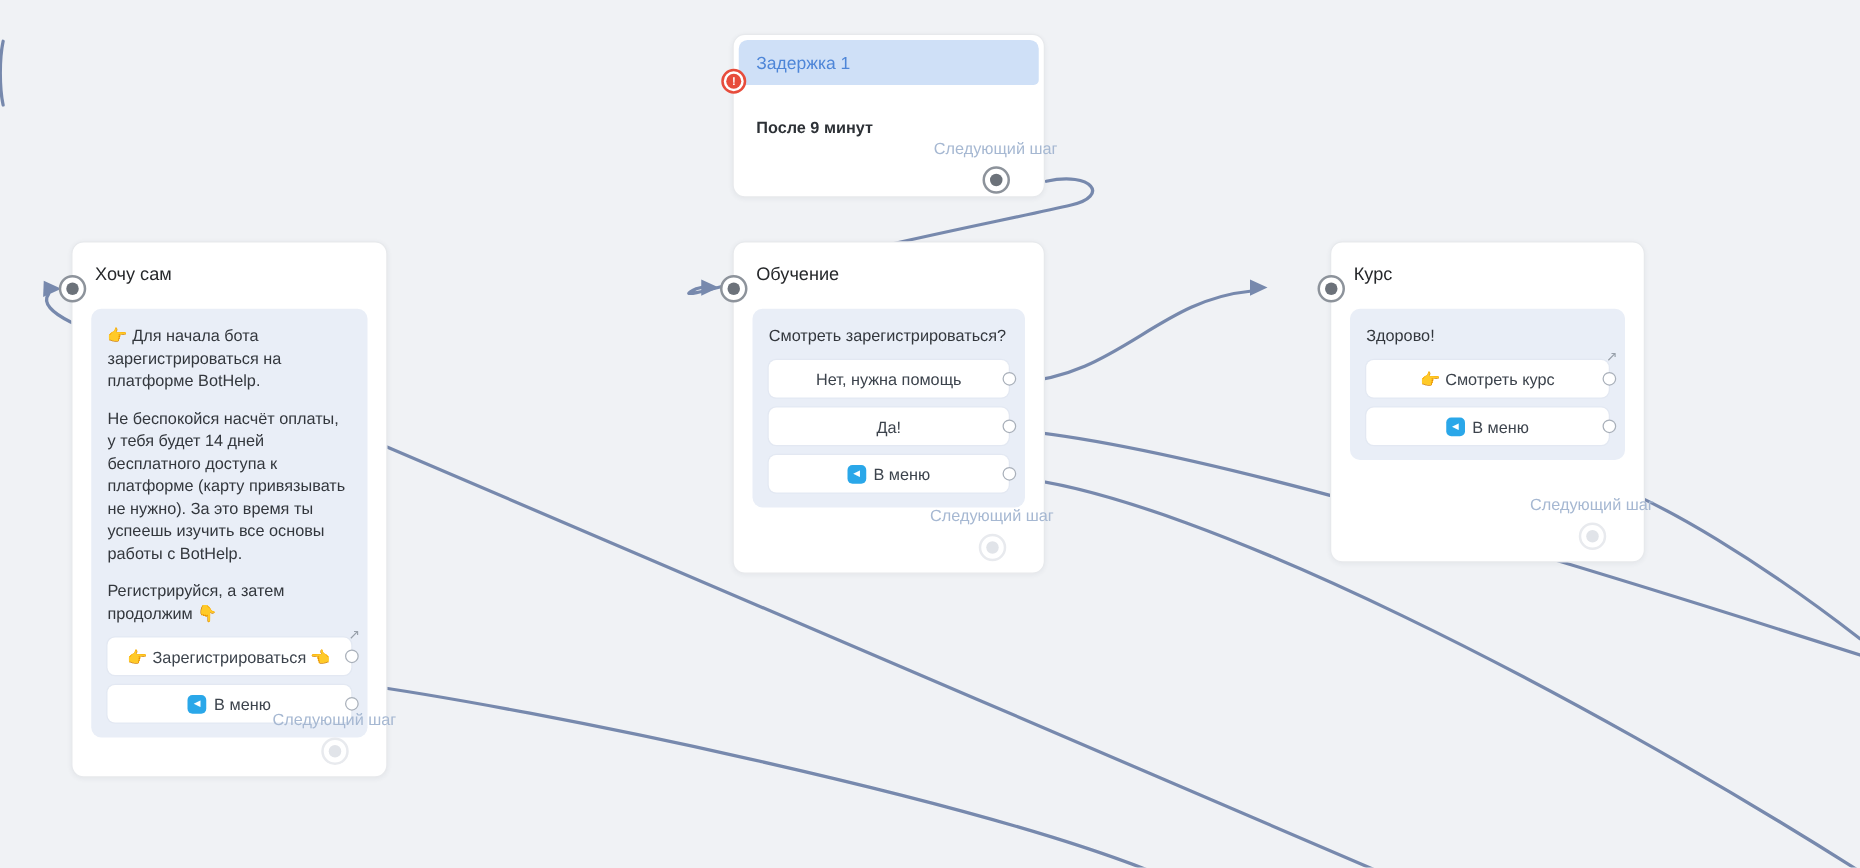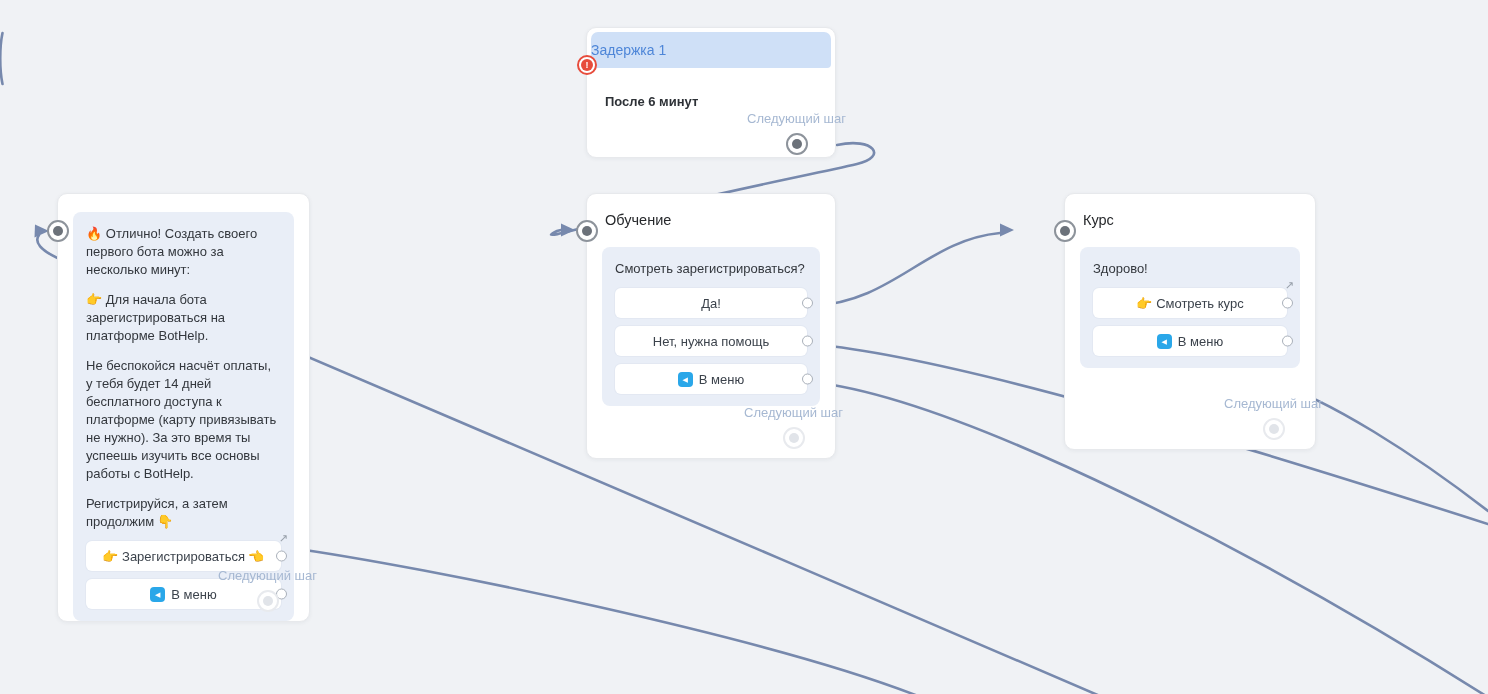--- a/index.html
+++ b/index.html
@@ -5,21 +5,21 @@
   html,body{margin:0;padding:0;}
   body{font-family:"Liberation Sans","DejaVu Sans",sans-serif;background:#f0f2f5;}
   .canvas{position:relative;width:1488px;height:694px;overflow:hidden;background:#f0f2f5;}
   .wires{position:absolute;left:0;top:0;z-index:1;}
   .wires path{fill:none;stroke:#7789ad;stroke-width:2.6;stroke-linecap:round;}
   .wires polygon{fill:#7789ad;}
   .node{position:absolute;z-index:2;background:#fff;border:1px solid #e7e9ec;border-radius:10px;
         box-shadow:0 1px 4px rgba(40,50,70,.06);box-sizing:border-box;}
   .ntitle{padding:17px 18px 0 18px;font-size:14.5px;color:#26282b;line-height:18px;}
   
-  .dheader{margin:4px;background:#cfe0f7;border-radius:7px 7px 4px 4px;padding:10px 0;
+  .dheader{margin:4px;background:#cfe0f7;border-radius:7px 7px 4px 4px;padding:10px 14px;
            font-size:14px;color:#4e86d8;}
   .dbody{padding:22px 18px 0 18px;font-size:13px;font-weight:bold;color:#2d3136;}
   
   .port{width:18px;height:18px;border-radius:50%;background:#fff;border:2px solid #8d939b;
         display:flex;align-items:center;justify-content:center;}
   .port .dot{width:10px;height:10px;border-radius:50%;background:#6c727a;}
   .port.off{border-color:#e8eaee;}
   .port.off .dot{background:#e1e4e9;}
   .port-in{position:absolute;left:-11px;top:26px;}
   .footer{position:absolute;right:-8px;bottom:9px;display:flex;align-items:center;gap:7px;flex-direction:column;}
@@ -66,35 +66,35 @@
     <path d="M 1250 376 C 1320 389, 1430 466, 1488 511"></path>
   </svg>
 
   <div class="node" style="left:586px;top:27px;width:250px;height:131px">
     <div class="dheader">
       <span>Задержка 1</span>
     </div>
     <div class="err">
       <span class="err-dot">!</span>
     </div>
-    <div class="dbody">После 6 минут</div>
+    <div class="dbody">После 9 минут</div>
     <div class="footer delay-footer">
       <span class="next">Следующий шаг</span>
       <span class="port">
           <span class="dot"></span>
         </span>
     </div>
   </div>
 
   <div class="node" style="left:57px;top:193px;width:253px;height:429px">
+    <div class="ntitle">Хочу сам</div>
     <span class="port port-in">
         <span class="dot"></span>
       </span>
     <div class="bubble">
-      <p>🔥 Отлично! Создать своего первого бота можно за несколько минут:</p>
       <p>👉 Для начала бота зарегистрироваться на платформе BotHelp.</p>
       <p>Не беспокойся насчёт оплаты, у тебя будет 14 дней бесплатного доступа к платформе (карту привязывать не нужно). За это время ты успеешь изучить все основы работы с BotHelp.</p>
       <p>Регистрируйся, а затем продолжим 👇</p>
       <div class="btn-stack">
         <div class="chat-btn">
           <span class="ext">↗</span>
           <span class="blabel">👉 Зарегистрироваться 👈</span>
           <span class="radio"></span>
         </div>
         <div class="chat-btn">
@@ -116,25 +116,25 @@
 
   <div class="node" style="left:586px;top:193px;width:250px;height:266px">
     <div class="ntitle">Обучение</div>
     <span class="port port-in">
         <span class="dot"></span>
       </span>
     <div class="bubble">
       <p>Смотреть зарегистрироваться?</p>
       <div class="btn-stack">
         <div class="chat-btn">
-          <span class="blabel">Да!</span>
+          <span class="blabel">Нет, нужна помощь</span>
           <span class="radio"></span>
         </div>
         <div class="chat-btn">
-          <span class="blabel">Нет, нужна помощь</span>
+          <span class="blabel">Да!</span>
           <span class="radio"></span>
         </div>
         <div class="chat-btn">
           <span class="blabel">
             <span class="menu-ico">◀</span>
             <span>В меню</span>
           </span>
           <span class="radio"></span>
         </div>
       </div>

